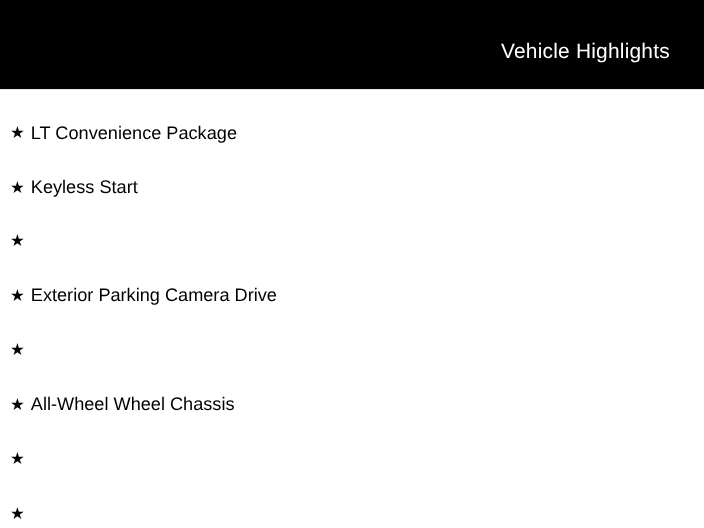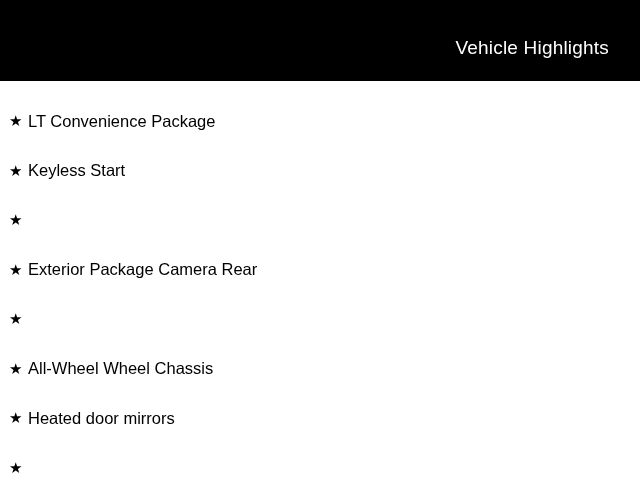--- a/index.html
+++ b/index.html
@@ -85,35 +85,34 @@
       <span class="bullet-icon">★</span>
       <span class="item-label">Keyless Start</span>
     </li>
 
     <li class="highlight-item">
       <span class="bullet-icon">★</span>
     </li>
 
     <li class="highlight-item">
       <span class="bullet-icon">★</span>
-      <span class="item-label">Exterior Package Camera Rear</span>
+      <span class="item-label">Exterior Parking Camera Drive</span>
     </li>
 
     <li class="highlight-item">
       <span class="bullet-icon">★</span>
     </li>
 
     <li class="highlight-item">
       <span class="bullet-icon">★</span>
       <span class="item-label">All-Wheel Wheel Chassis</span>
     </li>
 
     <li class="highlight-item">
       <span class="bullet-icon">★</span>
-      <span class="item-label">Heated door mirrors</span>
     </li>
 
     <li class="highlight-item">
       <span class="bullet-icon">★</span>
     </li>
 
   </ul>
 
 </div>
 

